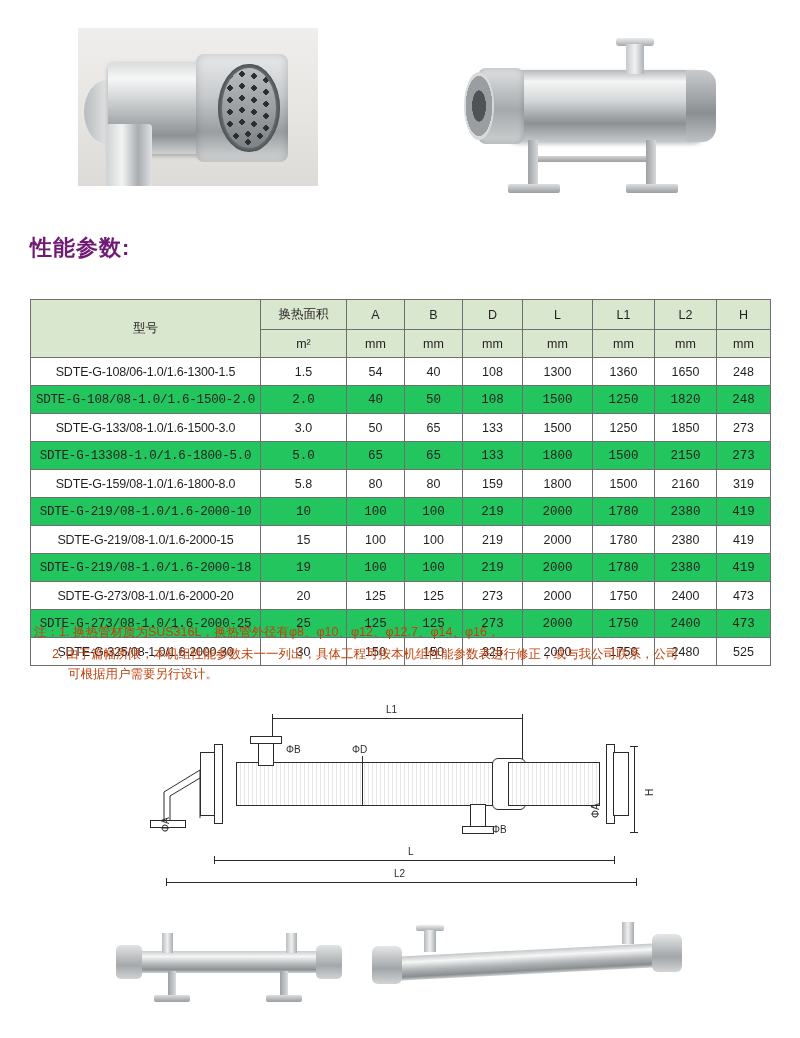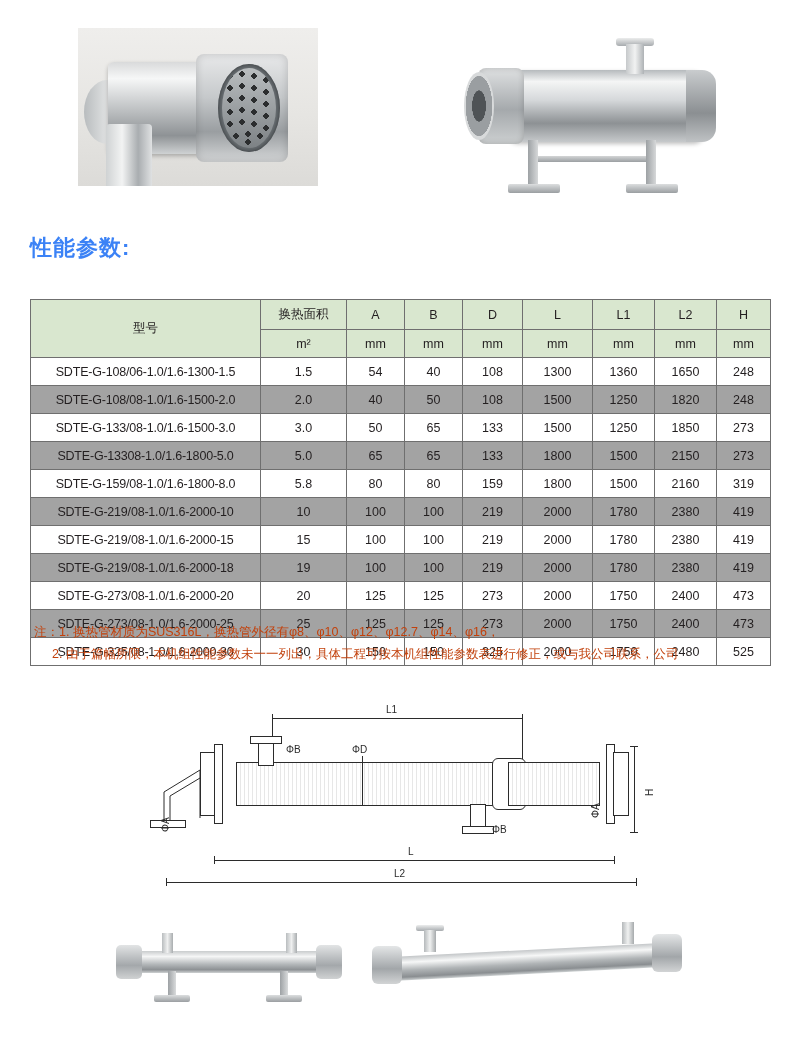--- a/index.html
+++ b/index.html
@@ -74,39 +74,39 @@
     background:linear-gradient(90deg,#c6c9cb,#f1f2f2,#aeb2b5);}
   .pb-ntop{position:absolute;left:166px;top:14px;width:38px;height:8px;border-radius:3px;
     background:linear-gradient(180deg,#eceded,#a7abae);}
   .pb-leg1{position:absolute;left:78px;top:116px;width:10px;height:48px;background:linear-gradient(90deg,#9da1a4,#d6d8d9);}
   .pb-leg1b{position:absolute;left:58px;top:160px;width:52px;height:9px;border-radius:2px;background:linear-gradient(180deg,#dcdedf,#9a9ea1);}
   .pb-leg2{position:absolute;left:196px;top:116px;width:10px;height:48px;background:linear-gradient(90deg,#9da1a4,#d6d8d9);}
   .pb-leg2b{position:absolute;left:176px;top:160px;width:52px;height:9px;border-radius:2px;background:linear-gradient(180deg,#dcdedf,#9a9ea1);}
   .pb-brace{position:absolute;left:88px;top:132px;width:112px;height:6px;background:linear-gradient(180deg,#d3d5d6,#9b9fa2);}
 
   
-  .sec-title{position:absolute;left:30px;top:233px;font-size:22px;font-weight:bold;color:#3b82f6;letter-spacing:1px;}
+  .sec-title{position:absolute;left:30px;top:233px;font-size:22px;font-weight:bold;color:#701a75;letter-spacing:1px;}
 
   
   .tbl-wrap{position:absolute;left:30px;top:299px;width:740px;}
   table.spec{border-collapse:collapse;width:740px;table-layout:fixed;}
   table.spec th,table.spec td{
     border:1px solid #6f6f6f;
     text-align:center;
     font-size:12.5px;
     color:#231f20;
     height:27px;
     padding:0 2px;
     white-space:nowrap;
   }
   table.spec thead th{background:#d9e7cf;font-weight:normal;}
   .th-model{font-size:14px;}
   .hdr-main{height:30px;}
   .hdr-unit{height:25px;font-size:11.5px;}
-  tr.alt td{background:#a3a3a3;}
+  tr.alt td{background:#22c55e;font-family:Liberation Mono, monospace;}
   td.model{text-align:center;font-size:12.5px;letter-spacing:-.2px;}
   col.c-model{width:230px;}
   col.c-area{width:86px;}
   col.c-a{width:58px;}
   col.c-b{width:58px;}
   col.c-d{width:60px;}
   col.c-l{width:70px;}
   col.c-l1{width:62px;}
   col.c-l2{width:62px;}
   col.c-h{width:54px;}
@@ -365,20 +365,21 @@
           <td>2480</td>
           <td>525</td>
         </tr>
       </tbody>
     </table>
   </div>
 
   <div class="notes">
     <span class="n1">注：1. 换热管材质为SUS316L，换热管外径有φ8、φ10、φ12、φ12.7、φ14、φ16，</span>
     <span class="n2">2. 由于篇幅所限，本机组性能参数未一一列出，具体工程可按本机组性能参数表进行修正，或与我公司联系，公司</span>
+    <span class="n2b">可根据用户需要另行设计。</span>
   </div>
 
   <div class="draw">
 
     <div class="dl h1" style="left:132px;top:18px;width:250px;"></div>
     <div class="dl v1" style="left:132px;top:14px;height:8px;"></div>
     <div class="dl v1" style="left:382px;top:14px;height:8px;"></div>
     <div class="dl v1" style="left:132px;top:22px;height:22px;"></div>
     <div class="dl v1" style="left:382px;top:22px;height:38px;"></div>
     <div class="dtxt" style="left:246px;top:4px;">L1</div>

